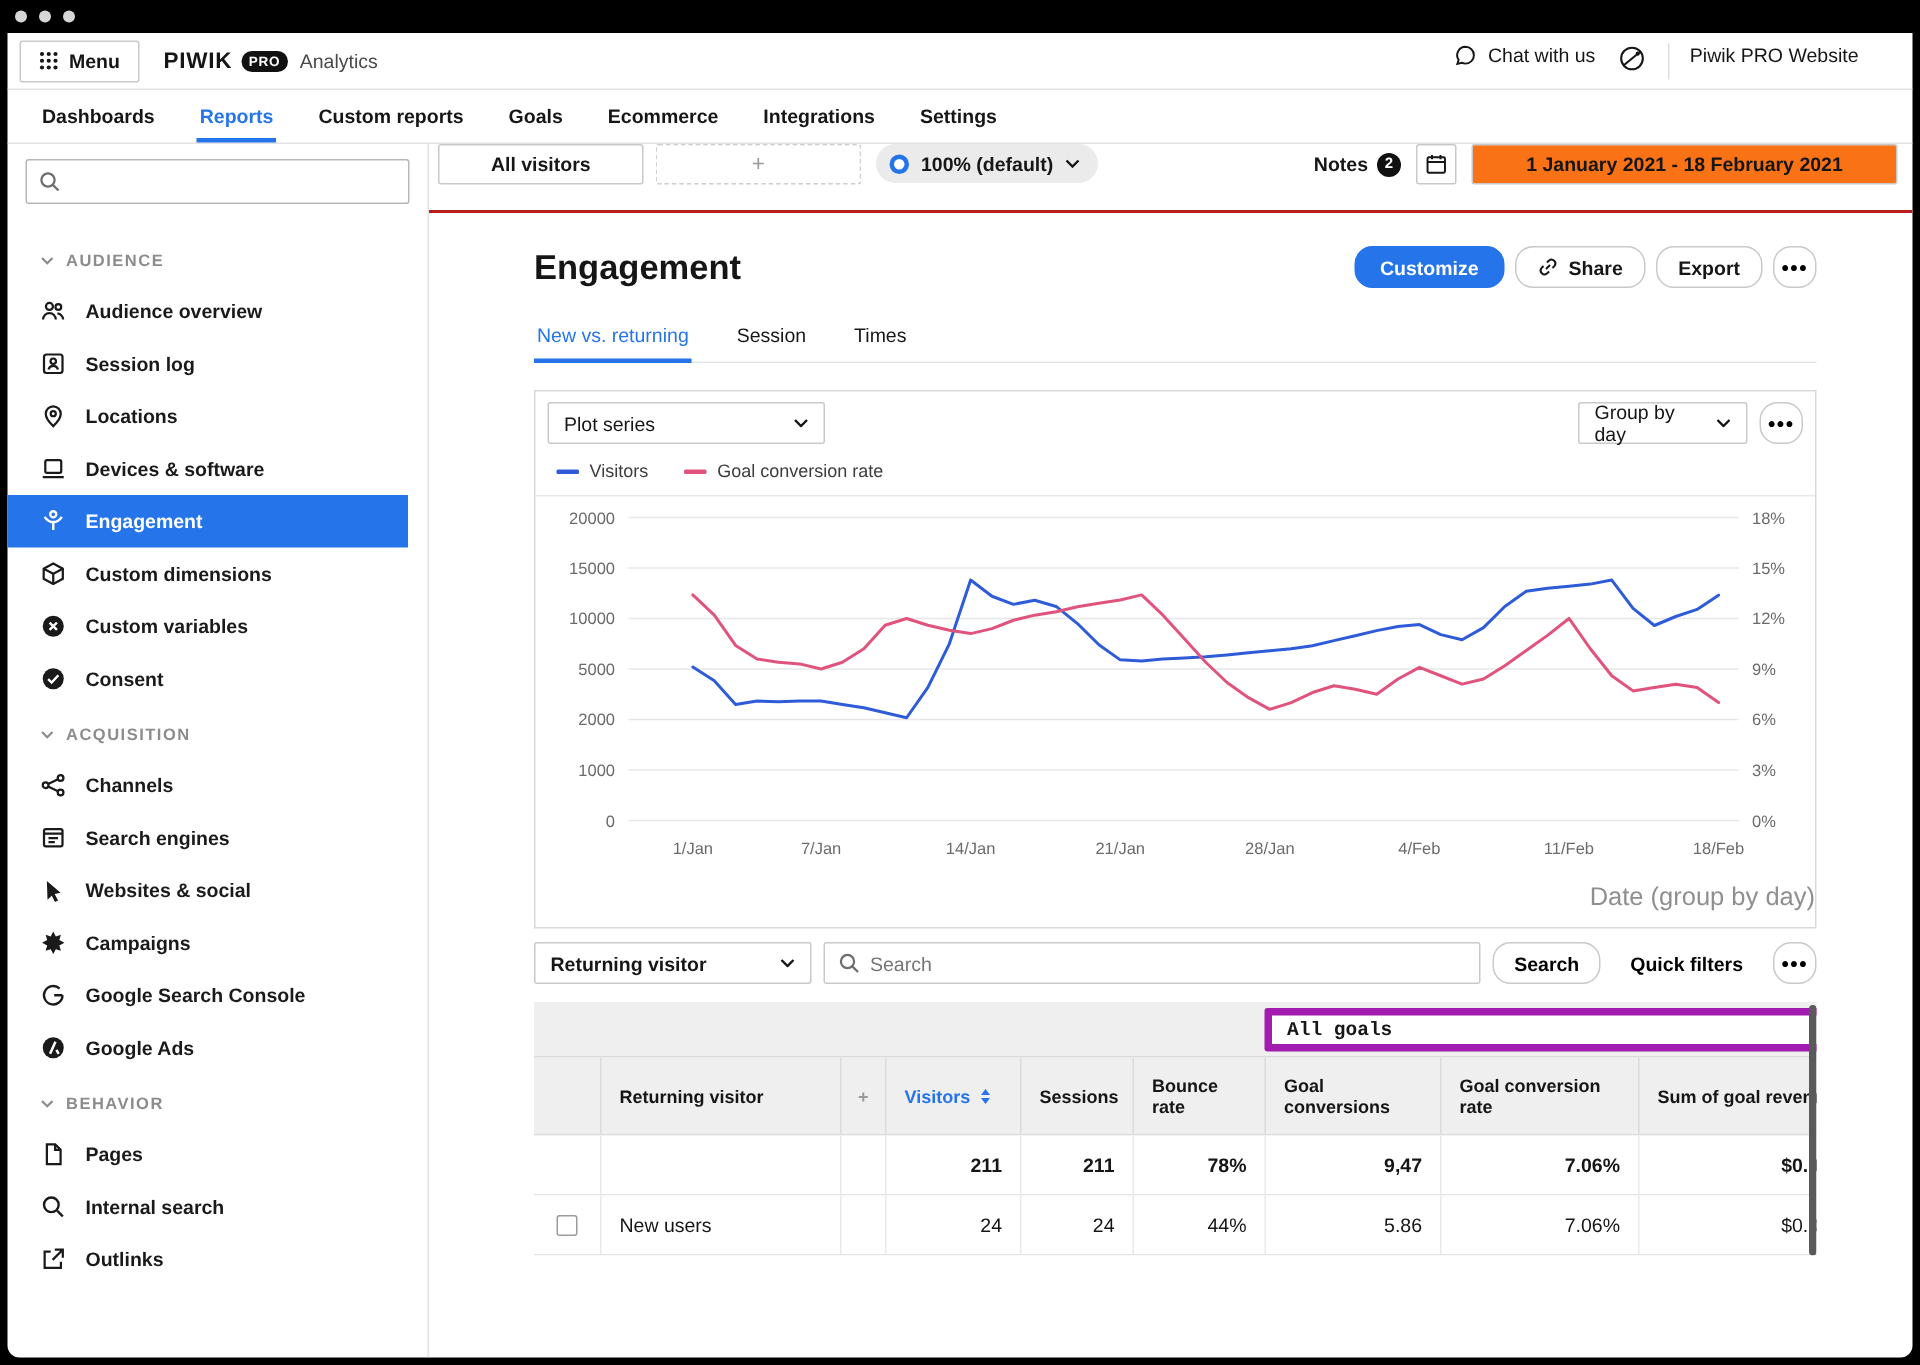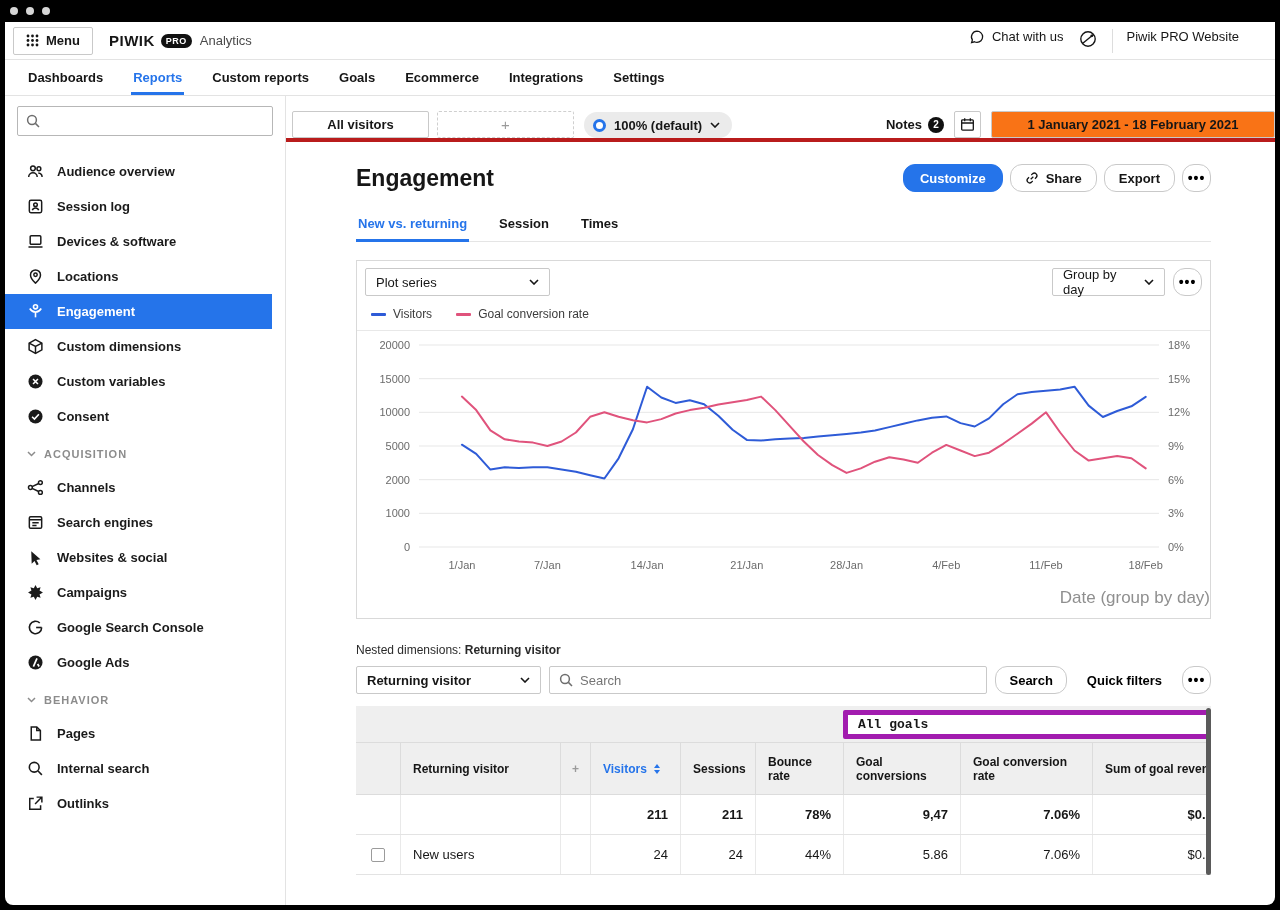--- a/index.html
+++ b/index.html
@@ -32,21 +32,21 @@
   .side-search { margin:0 12px 18px 12px; height:30px; border:1px solid #b7b7b7; border-radius:2px; display:flex; align-items:center; padding:0 8px; gap:6px; }
   .side-search input { border:none; outline:none; flex:1; font-size:13px; font-family:inherit; }
   .section-head { display:flex; align-items:center; gap:8px; color:#8c8c8c; font-size:11px; font-weight:700; letter-spacing:1px; padding:14px 0 10px 22px; cursor:pointer; }
   .side-item { display:flex; align-items:center; gap:13px; height:35px; padding-left:22px; margin-right:13px; font-weight:600; cursor:pointer; color:#1a1a1a; }
   .side-item .icn { width:17px; height:17px; display:flex; align-items:center; justify-content:center; flex:0 0 auto; }
   .side-item.selected { background:#2574ea; color:#fff; }
   .icn svg { display:block; }
 
   
   .main { flex:1; min-width:0; display:flex; flex-direction:column; }
-  .filterbar { height:46px; border-bottom:4px solid #b91c1c; display:flex; align-items:flex-end; padding:0 0 0 6px; gap:8px; flex:0 0 auto; }
+  .filterbar { height:46px; border-bottom:2px solid #b91c1c; display:flex; align-items:flex-start; padding:0 10px 0 6px; gap:8px; flex:0 0 auto; }
   .btn-allvisitors { width:137px; height:27px; border:1px solid #c9c9c9; border-radius:2px; background:#fff; font-weight:700; display:flex; align-items:center; justify-content:center; cursor:pointer; }
   .btn-addsegment { width:137px; height:27px; border:1px dashed #cfcfcf; border-radius:2px; color:#9a9a9a; font-size:15px; display:flex; align-items:center; justify-content:center; cursor:pointer; background:#fff; }
   .traffic-pill { margin-left:2px; height:26px; background:#ebebeb; border-radius:13px; display:flex; align-items:center; gap:8px; padding:0 12px 0 9px; font-weight:700; cursor:pointer; }
   .traffic-dot { width:13px; height:13px; border-radius:50%; border:3.5px solid #2574ea; background:#fff; }
   .filter-right { margin-left:auto; display:flex; align-items:center; gap:10px; }
   .notes { display:flex; align-items:center; gap:6px; font-weight:700; cursor:pointer; }
   .notes-badge { width:16px; height:16px; border-radius:50%; background:#111; color:#fff; font-size:10px; font-weight:700; display:flex; align-items:center; justify-content:center; }
   .cal-btn { width:27px; height:27px; border:1px solid #c9c9c9; border-radius:2px; background:#fff; display:flex; align-items:center; justify-content:center; cursor:pointer; }
   .date-box { width:284px; height:27px; border:1px solid #c9c9c9; border-radius:2px; background:#f97316; font-weight:700; display:flex; align-items:center; justify-content:center; cursor:pointer; }
 
@@ -54,21 +54,21 @@
 
   .report-header { margin-top:22px; display:flex; align-items:center; }
   .report-title { font-size:23px; font-weight:800; }
   .report-actions { margin-left:auto; display:flex; gap:7px; }
   .btn { height:28px; border-radius:12px; font-weight:700; font-size:13px; display:flex; align-items:center; justify-content:center; cursor:pointer; font-family:inherit; }
   .btn-primary { background:#2574ea; color:#fff; border:1px solid #2574ea; padding:0 16px; }
   .btn-outline { background:#fff; border:1px solid #c9c9c9; color:#161616; padding:0 14px; gap:7px; }
   .btn-more { background:#fff; border:1px solid #c9c9c9; width:29px; font-size:14px; letter-spacing:1px; }
 
   .report-tabs { margin-top:16px; display:flex; gap:28px; border-bottom:1px solid #e5e5e5; }
-  .rtab { padding:8px 2px 10px; font-weight:700; cursor:pointer; position:relative; }
+  .rtab { padding:8px 2px 10px; font-weight:400; cursor:pointer; position:relative; }
   .rtab.active { color:#2574ea; }
   .rtab.active::after { content:""; position:absolute; left:0; right:0; bottom:-1px; height:3px; background:#2574ea; }
 
   
   .chart-card { margin-top:18px; border:1px solid #d9d9d9; background:#fff; }
   .chart-controls { display:flex; align-items:center; padding:7px 8px; gap:8px; }
   .select { height:28px; border:1px solid #c9c9c9; border-radius:2px; background:#fff; display:flex; align-items:center; padding:0 10px; gap:10px; cursor:pointer; font-weight:500; }
   .select .lbl { flex:1; }
   .sel-plot { width:185px; }
   .sel-group { width:113px; margin-left:auto; }
@@ -190,20 +190,28 @@
       <div class="side-search">
         <span class="icn">
           <svg width="14" height="14" viewBox="0 0 14 14" fill="none" stroke="#6e6e6e" stroke-width="1.5">
               <circle cx="6" cy="6" r="4.4"></circle>
               <path d="M9.4 9.4 13 13"></path>
             </svg>
         </span>
         <input placeholder="" style="">
       </div>
 
+      <div class="section-head">
+        <span class="icn">
+            <svg width="9" height="6" viewBox="0 0 9 6" fill="none" stroke="#8c8c8c" stroke-width="1.5">
+              <path d="m1 1 3.5 3.5L8 1"></path>
+            </svg>
+          </span>
+        <span>AUDIENCE</span>
+      </div>
       <div class="side-item">
         <span class="icn">
             <svg width="17" height="17" viewBox="0 0 16 16" fill="none" stroke="currentColor" stroke-width="1.4">
               <circle cx="5.6" cy="5" r="2.2"></circle>
               <path d="M1.6 13.2c0-2.3 1.8-4 4-4s4 1.7 4 4"></path>
               <circle cx="11.2" cy="5.4" r="1.8"></circle>
               <path d="M10.6 9.4c2 .2 3.6 1.9 3.6 3.8"></path>
             </svg>
           </span>
         <span>Audience overview</span>
@@ -214,34 +222,34 @@
               <rect x="2.2" y="2.2" width="11.6" height="11.6" rx="1.5"></rect>
               <circle cx="8" cy="6.4" r="1.7"></circle>
               <path d="M5 11.6c.5-1.5 1.6-2.2 3-2.2s2.5.7 3 2.2"></path>
             </svg>
           </span>
         <span>Session log</span>
       </div>
       <div class="side-item">
         <span class="icn">
             <svg width="17" height="17" viewBox="0 0 16 16" fill="none" stroke="currentColor" stroke-width="1.4">
+              <path d="M8 1.8C5.4 1.8 3.3 3.9 3.3 6.5c0 3.4 4.7 7.7 4.7 7.7s4.7-4.3 4.7-7.7C12.7 3.9 10.6 1.8 8 1.8z"></path>
+              <circle cx="8" cy="6.4" r="1.6"></circle>
+            </svg>
+          </span>
+        <span>Locations</span>
+      </div>
+      <div class="side-item">
+        <span class="icn">
+            <svg width="17" height="17" viewBox="0 0 16 16" fill="none" stroke="currentColor" stroke-width="1.4">
               <rect x="3" y="2.6" width="10" height="8" rx="1"></rect>
               <path d="M1.4 13.2h13.2"></path>
             </svg>
           </span>
         <span>Devices &amp; software</span>
-      </div>
-      <div class="side-item">
-        <span class="icn">
-            <svg width="17" height="17" viewBox="0 0 16 16" fill="none" stroke="currentColor" stroke-width="1.4">
-              <path d="M8 1.8C5.4 1.8 3.3 3.9 3.3 6.5c0 3.4 4.7 7.7 4.7 7.7s4.7-4.3 4.7-7.7C12.7 3.9 10.6 1.8 8 1.8z"></path>
-              <circle cx="8" cy="6.4" r="1.6"></circle>
-            </svg>
-          </span>
-        <span>Locations</span>
       </div>
       <div class="side-item selected">
         <span class="icn">
             <svg width="17" height="17" viewBox="0 0 16 16" fill="none" stroke="currentColor" stroke-width="1.5">
               <circle cx="8" cy="3.6" r="1.9"></circle>
               <path d="M2.6 5.2c1.4 2.2 3.2 3.3 5.4 3.3s4-1.1 5.4-3.3"></path>
               <path d="M8 8.5v5"></path>
             </svg>
           </span>
         <span>Engagement</span>
@@ -491,24 +499,20 @@
               <text x="489.535" y="238" text-anchor="middle" font-size="11" fill="#6b6b6b">28/Jan</text>
               <text x="589.25" y="238" text-anchor="middle" font-size="11" fill="#6b6b6b">4/Feb</text>
               <text x="688.9649999999999" y="238" text-anchor="middle" font-size="11" fill="#6b6b6b">11/Feb</text>
               <text x="788.6799999999998" y="238" text-anchor="middle" font-size="11" fill="#6b6b6b">18/Feb</text>
               <polyline points="104.9,113.7 119.2,122.9 133.4,138.6 147.7,136.3 161.9,136.9 176.1,136.3 190.4,136.3 204.6,138.6 218.9,140.8 233.1,144.2 247.4,147.5 261.6,127.3 275.9,98.2 290.1,55.7 304.3,66.5 318.6,71.9 332.8,69.2 347.1,73.3 361.3,84.7 375.6,98.8 389.8,108.9 404.1,109.6 418.3,108.3 432.6,107.6 446.8,106.9 461.0,105.6 475.3,104.2 489.5,102.9 503.8,101.5 518.0,99.5 532.3,96.1 546.5,92.8 560.8,89.4 575.0,86.7 589.3,85.4 603.5,92.1 617.7,95.5 632.0,87.4 646.2,73.3 660.5,63.2 674.7,61.1 689.0,59.8 703.2,58.4 717.5,55.7 731.7,74.6 745.9,86.0 760.2,80.0 774.4,75.3 788.7,65.8" fill="none" stroke="#2e5bd7" stroke-width="2" stroke-linejoin="round" stroke-linecap="round"></polyline>
               <polyline points="104.9,65.6 119.2,79.1 133.4,99.3 147.7,108.3 161.9,110.5 176.1,111.6 190.4,115.0 204.6,110.5 218.9,101.5 233.1,85.8 247.4,81.3 261.6,85.8 275.9,89.2 290.1,91.4 304.3,88.1 318.6,82.5 332.8,79.1 347.1,76.8 361.3,73.5 375.6,71.2 389.8,69.0 404.1,65.6 418.3,79.1 432.6,94.8 446.8,110.5 461.0,124.0 475.3,134.1 489.5,141.9 503.8,137.4 518.0,130.7 532.3,126.2 546.5,128.5 560.8,131.8 575.0,121.7 589.3,113.9 603.5,119.5 617.7,125.1 632.0,121.7 646.2,112.8 660.5,102.7 674.7,92.6 689.0,81.3 703.2,101.5 717.5,119.5 731.7,129.6 745.9,127.3 760.2,125.1 774.4,127.3 788.7,137.4" fill="none" stroke="#e0537c" stroke-width="2" stroke-linejoin="round" stroke-linecap="round"></polyline>
             </svg>
           <div class="axis-caption">Date (group by day)</div>
         </div>
 
-        <div class="nested-dims">
-          <span>Nested dimensions:</span>
-          <b>Returning visitor</b>
-        </div>
 
         <div class="table-toolbar">
           <div class="select sel-plot">
             <span class="lbl" style="font-weight:700">Returning visitor</span>
             <span class="icn chev">
                 <svg width="10" height="6" viewBox="0 0 10 6" fill="none" stroke="#161616" stroke-width="1.6">
                   <path d="m1 1 4 4 4-4"></path>
                 </svg>
               </span>
           </div>

